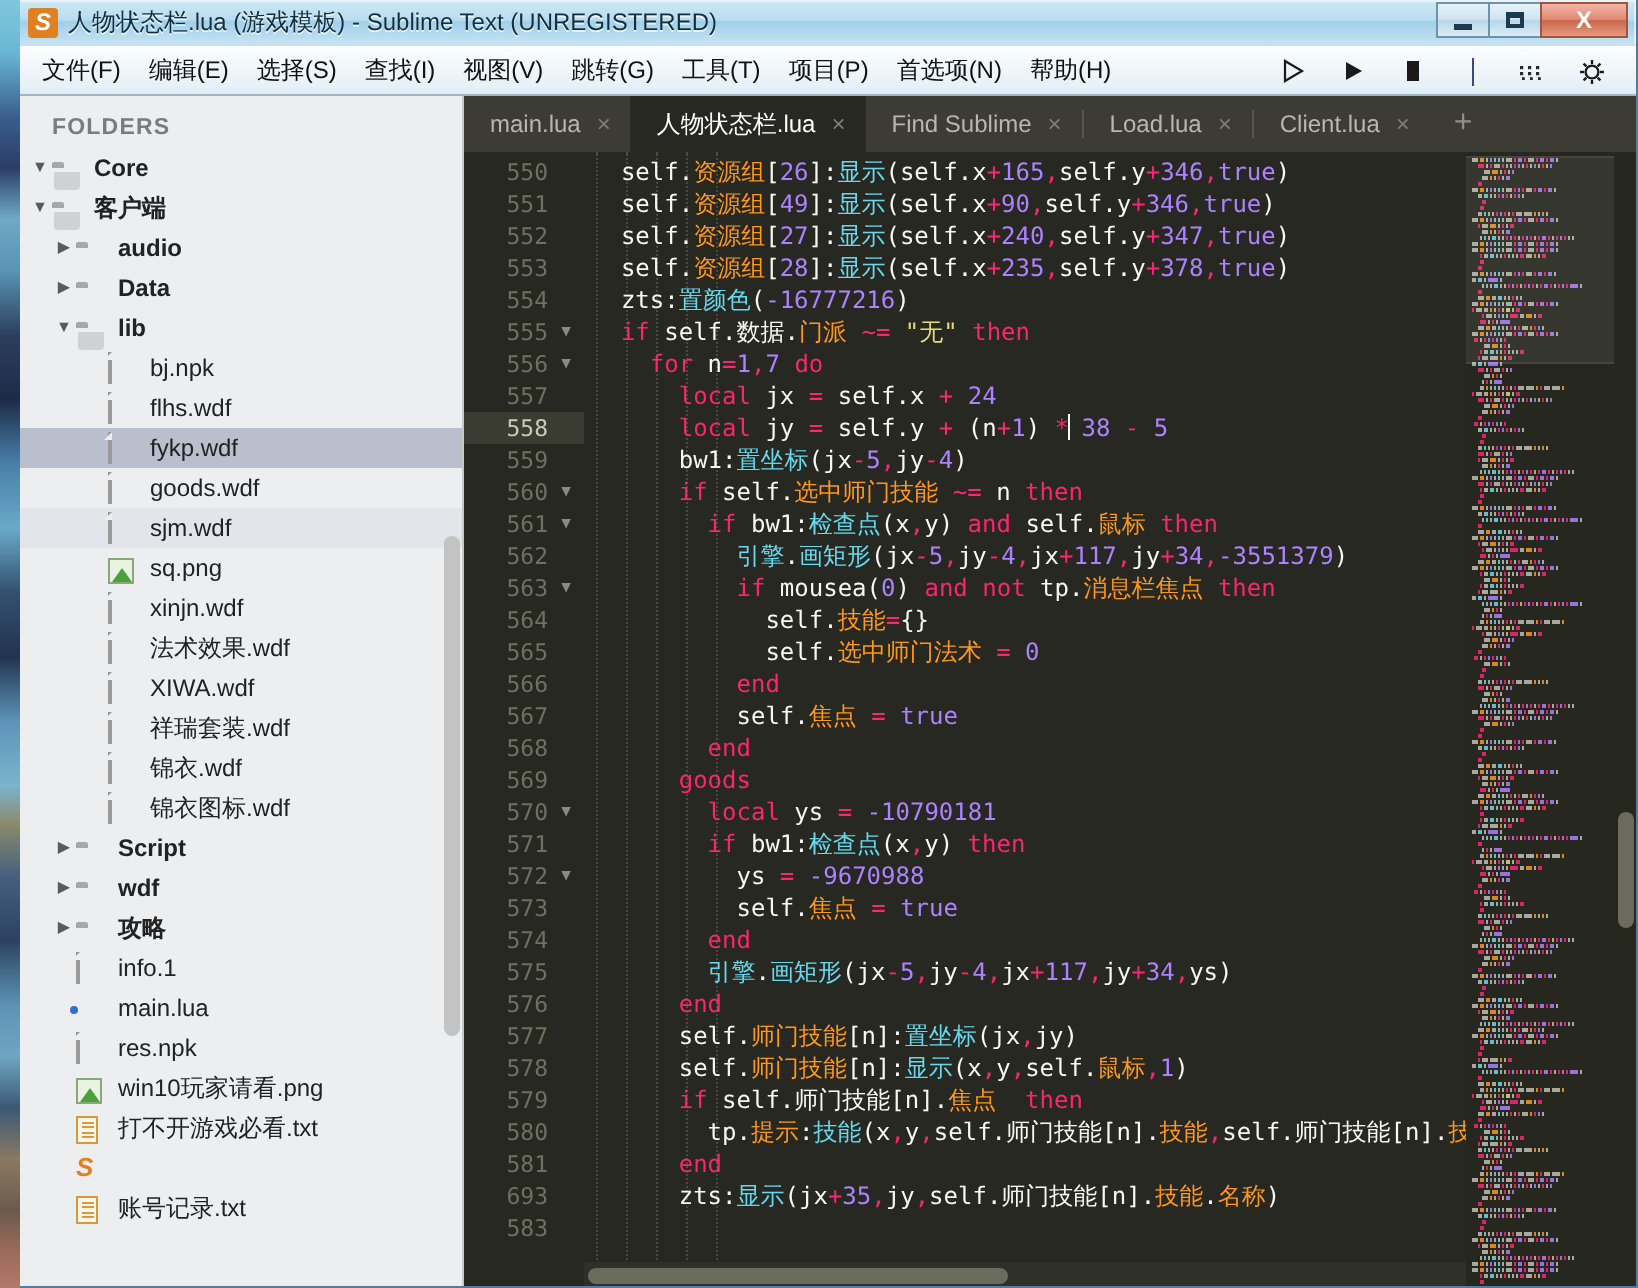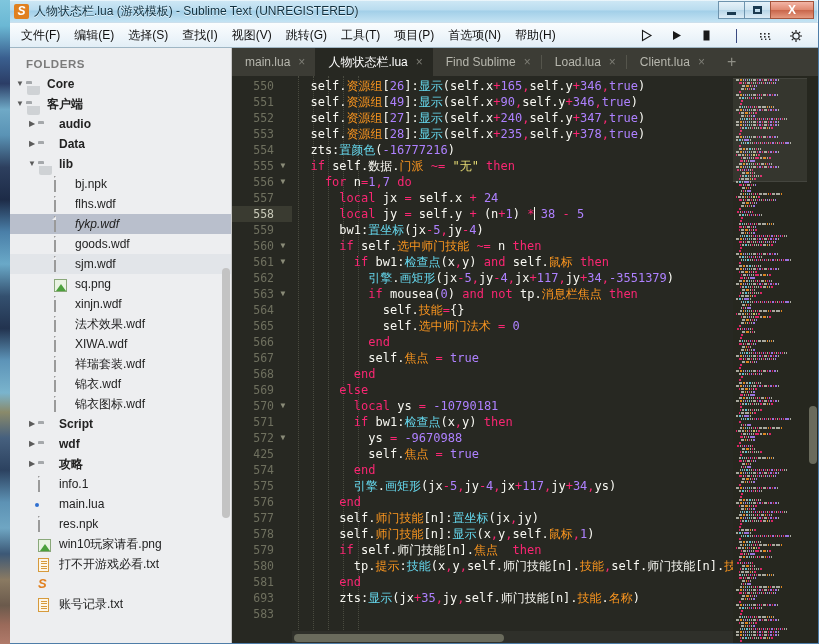--- a/index.html
+++ b/index.html
@@ -406,21 +406,21 @@
           <div class="tree-row" style="padding-left: 34px;">
             <span class="twisty"></span>
             <span class="fico"><span class="fico-file"></span></span>
             <span class="tree-label">bj.npk</span>
           </div>
           <div class="tree-row" style="padding-left: 34px;">
             <span class="twisty"></span>
             <span class="fico"><span class="fico-file"></span></span>
             <span class="tree-label">flhs.wdf</span>
           </div>
-          <div class="tree-row selected" style="padding-left: 34px; font-style: italic;">
+          <div class="tree-row selected" style="padding-left: 34px;">
             <span class="twisty"></span>
             <span class="fico"><span class="fico-file"></span></span>
             <span class="tree-label">fykp.wdf</span>
           </div>
           <div class="tree-row" style="padding-left: 34px;">
             <span class="twisty"></span>
             <span class="fico"><span class="fico-file"></span></span>
             <span class="tree-label">goods.wdf</span>
           </div>
           <div class="tree-row alt" style="padding-left: 34px;">
@@ -651,21 +651,21 @@
             </div>
             <div class="gutter-row">
               <span>571</span>
               <span class="fold-arrow empty">▼</span>
             </div>
             <div class="gutter-row">
               <span>572</span>
               <span class="fold-arrow">▼</span>
             </div>
             <div class="gutter-row">
-              <span>425</span>
+              <span>573</span>
               <span class="fold-arrow empty">▼</span>
             </div>
             <div class="gutter-row">
               <span>574</span>
               <span class="fold-arrow empty">▼</span>
             </div>
             <div class="gutter-row">
               <span>575</span>
               <span class="fold-arrow empty">▼</span>
             </div>
@@ -721,21 +721,21 @@
               <div class="code-row"><span class="t-plain">      bw1:</span><span class="t-fn">置坐标</span><span class="t-punc">(</span><span class="t-plain">jx</span><span class="t-op">-</span><span class="t-num">5</span><span class="t-op">,</span><span class="t-plain">jy</span><span class="t-op">-</span><span class="t-num">4</span><span class="t-punc">)</span></div>
               <div class="code-row"><span class="t-kw">      if </span><span class="t-plain">self.</span><span class="t-var">选中师门技能</span><span class="t-plain"> </span><span class="t-op">~=</span><span class="t-plain"> n </span><span class="t-kw">then</span></div>
               <div class="code-row"><span class="t-kw">        if </span><span class="t-plain">bw1:</span><span class="t-fn">检查点</span><span class="t-punc">(</span><span class="t-plain">x</span><span class="t-op">,</span><span class="t-plain">y</span><span class="t-punc">)</span><span class="t-plain"> </span><span class="t-kw">and</span><span class="t-plain"> self.</span><span class="t-var">鼠标</span><span class="t-plain"> </span><span class="t-kw">then</span></div>
               <div class="code-row"><span class="t-plain">          </span><span class="t-fn">引擎</span><span class="t-punc">.</span><span class="t-fn">画矩形</span><span class="t-punc">(</span><span class="t-plain">jx</span><span class="t-op">-</span><span class="t-num">5</span><span class="t-op">,</span><span class="t-plain">jy</span><span class="t-op">-</span><span class="t-num">4</span><span class="t-op">,</span><span class="t-plain">jx</span><span class="t-op">+</span><span class="t-num">117</span><span class="t-op">,</span><span class="t-plain">jy</span><span class="t-op">+</span><span class="t-num">34</span><span class="t-op">,</span><span class="t-num">-3551379</span><span class="t-punc">)</span></div>
               <div class="code-row"><span class="t-kw">          if </span><span class="t-plain">mousea</span><span class="t-punc">(</span><span class="t-num">0</span><span class="t-punc">)</span><span class="t-plain"> </span><span class="t-kw">and not</span><span class="t-plain"> tp.</span><span class="t-var">消息栏焦点</span><span class="t-plain"> </span><span class="t-kw">then</span></div>
               <div class="code-row"><span class="t-plain">            self.</span><span class="t-var">技能</span><span class="t-op">=</span><span class="t-punc">{}</span></div>
               <div class="code-row"><span class="t-plain">            self.</span><span class="t-var">选中师门法术</span><span class="t-plain"> </span><span class="t-op">=</span><span class="t-plain"> </span><span class="t-num">0</span></div>
               <div class="code-row"><span class="t-kw">          end</span></div>
               <div class="code-row"><span class="t-plain">          self.</span><span class="t-var">焦点</span><span class="t-plain"> </span><span class="t-op">=</span><span class="t-plain"> </span><span class="t-num">true</span></div>
               <div class="code-row"><span class="t-kw">        end</span></div>
-              <div class="code-row"><span class="t-kw">      else</span></div>
+              <div class="code-row"><span class="t-kw">      goods</span></div>
               <div class="code-row"><span class="t-kw">        local </span><span class="t-plain">ys </span><span class="t-op">=</span><span class="t-plain"> </span><span class="t-num">-10790181</span></div>
               <div class="code-row"><span class="t-kw">        if </span><span class="t-plain">bw1:</span><span class="t-fn">检查点</span><span class="t-punc">(</span><span class="t-plain">x</span><span class="t-op">,</span><span class="t-plain">y</span><span class="t-punc">)</span><span class="t-plain"> </span><span class="t-kw">then</span></div>
               <div class="code-row"><span class="t-plain">          ys </span><span class="t-op">=</span><span class="t-plain"> </span><span class="t-num">-9670988</span></div>
               <div class="code-row"><span class="t-plain">          self.</span><span class="t-var">焦点</span><span class="t-plain"> </span><span class="t-op">=</span><span class="t-plain"> </span><span class="t-num">true</span></div>
               <div class="code-row"><span class="t-kw">        end</span></div>
               <div class="code-row"><span class="t-plain">        </span><span class="t-fn">引擎</span><span class="t-punc">.</span><span class="t-fn">画矩形</span><span class="t-punc">(</span><span class="t-plain">jx</span><span class="t-op">-</span><span class="t-num">5</span><span class="t-op">,</span><span class="t-plain">jy</span><span class="t-op">-</span><span class="t-num">4</span><span class="t-op">,</span><span class="t-plain">jx</span><span class="t-op">+</span><span class="t-num">117</span><span class="t-op">,</span><span class="t-plain">jy</span><span class="t-op">+</span><span class="t-num">34</span><span class="t-op">,</span><span class="t-plain">ys</span><span class="t-punc">)</span></div>
               <div class="code-row"><span class="t-kw">      end</span></div>
               <div class="code-row"><span class="t-plain">      self.</span><span class="t-var">师门技能</span><span class="t-punc">[n]:</span><span class="t-fn">置坐标</span><span class="t-punc">(</span><span class="t-plain">jx</span><span class="t-op">,</span><span class="t-plain">jy</span><span class="t-punc">)</span></div>
               <div class="code-row"><span class="t-plain">      self.</span><span class="t-var">师门技能</span><span class="t-punc">[n]:</span><span class="t-fn">显示</span><span class="t-punc">(</span><span class="t-plain">x</span><span class="t-op">,</span><span class="t-plain">y</span><span class="t-op">,</span><span class="t-plain">self.</span><span class="t-var">鼠标</span><span class="t-op">,</span><span class="t-num">1</span><span class="t-punc">)</span></div>
               <div class="code-row"><span class="t-kw">      if </span><span class="t-plain">self.</span><span class="t-plain">师门技能[n].</span><span class="t-var">焦点</span><span class="t-plain">  </span><span class="t-kw">then</span></div>

